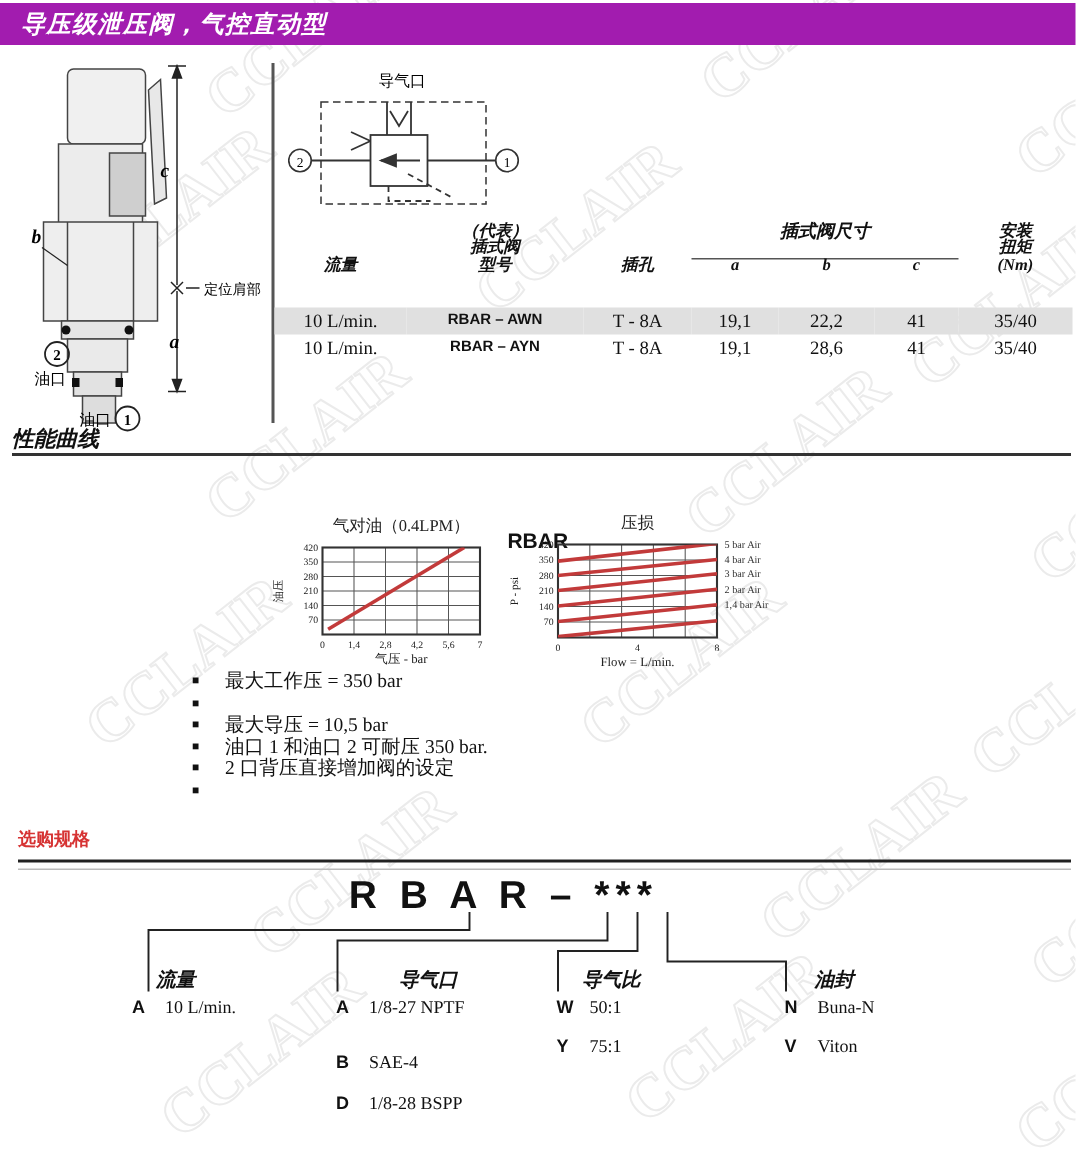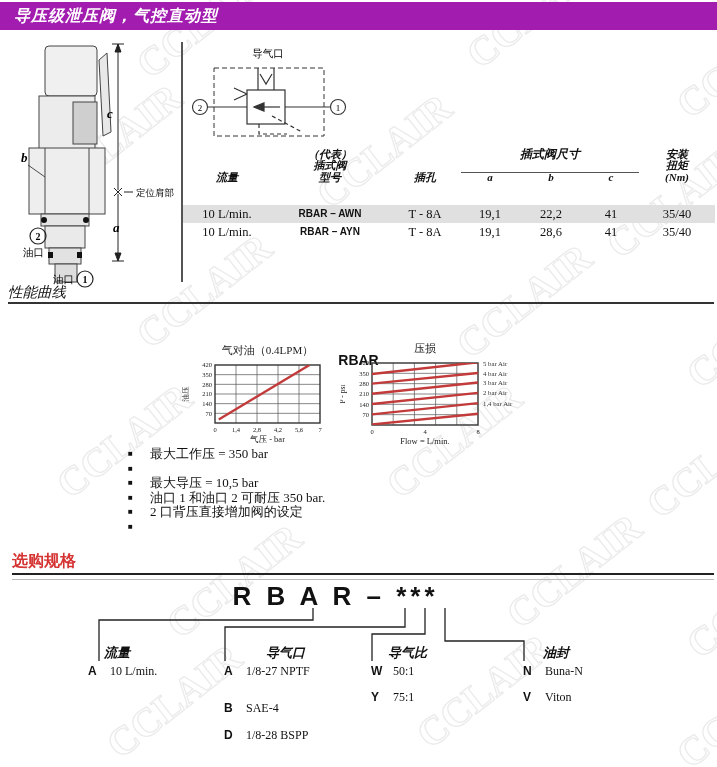--- a/index.html
+++ b/index.html
@@ -22,25 +22,25 @@
   .t-group{grid-column:4 / span 3;text-align:center;font-weight:bold;font-style:italic;
            font-size:12px;border-bottom:1.5px solid #555;padding-bottom:10px;height:16px;}
   .t-groupfill{height:18px;}
   .t-h{font-weight:bold;font-style:italic;font-size:11px;text-align:center;
        white-space:pre-line;display:flex;align-items:flex-end;justify-content:center;
        line-height:11.5px;padding-bottom:22px;height:32px;box-sizing:border-box;font-family:Liberation Serif, serif;}
   .t-cell{font-size:12.5px;text-align:center;height:18px;line-height:18px;}
   .t-model{font-family:"Liberation Sans",sans-serif;font-weight:bold;font-size:10px;}
   .row-gray{background:#e0e0e0;}
   
-  .perf-heading{left:8px;top:283px;font-weight:normal;font-style:italic;font-size:14.5px;}
+  .perf-heading{left:8px;top:283px;font-weight:bold;font-style:italic;font-size:14.5px;}
   .rule1{left:8px;top:302px;width:706px;height:1.5px;background:#333;}
   .rbar-title{left:0;top:312px;width:717px;text-align:center;
               font-family:"Liberation Sans",sans-serif;font-weight:bold;font-size:14px;margin-top:40px;}
-  .order-heading{left:12px;top:551px;font-weight:bold;font-size:16px;color:#d63333;}
+  .order-heading{left:12px;top:551px;font-weight:bold;font-size:12px;color:#d63333;}
   .rule2{left:12px;top:573px;width:702px;height:2px;background:#222;}
   .rule3{left:12px;top:579px;width:702px;height:1px;background:#bbb;}
   
   .bullets{left:128px;top:447px;width:575px;list-style:none;margin:0;padding:0;}
   .bullets li{font-size:13px;line-height:14.6px;display:flex;}
   .bullets li .bl{font-size:8px;line-height:14.6px;width:22px;flex:none;}
   
   .order-code{left:0;top:581px;width:671px;text-align:center;
               font-family:"Liberation Sans",sans-serif;font-weight:bold;font-size:26px;
               letter-spacing:4px;}

